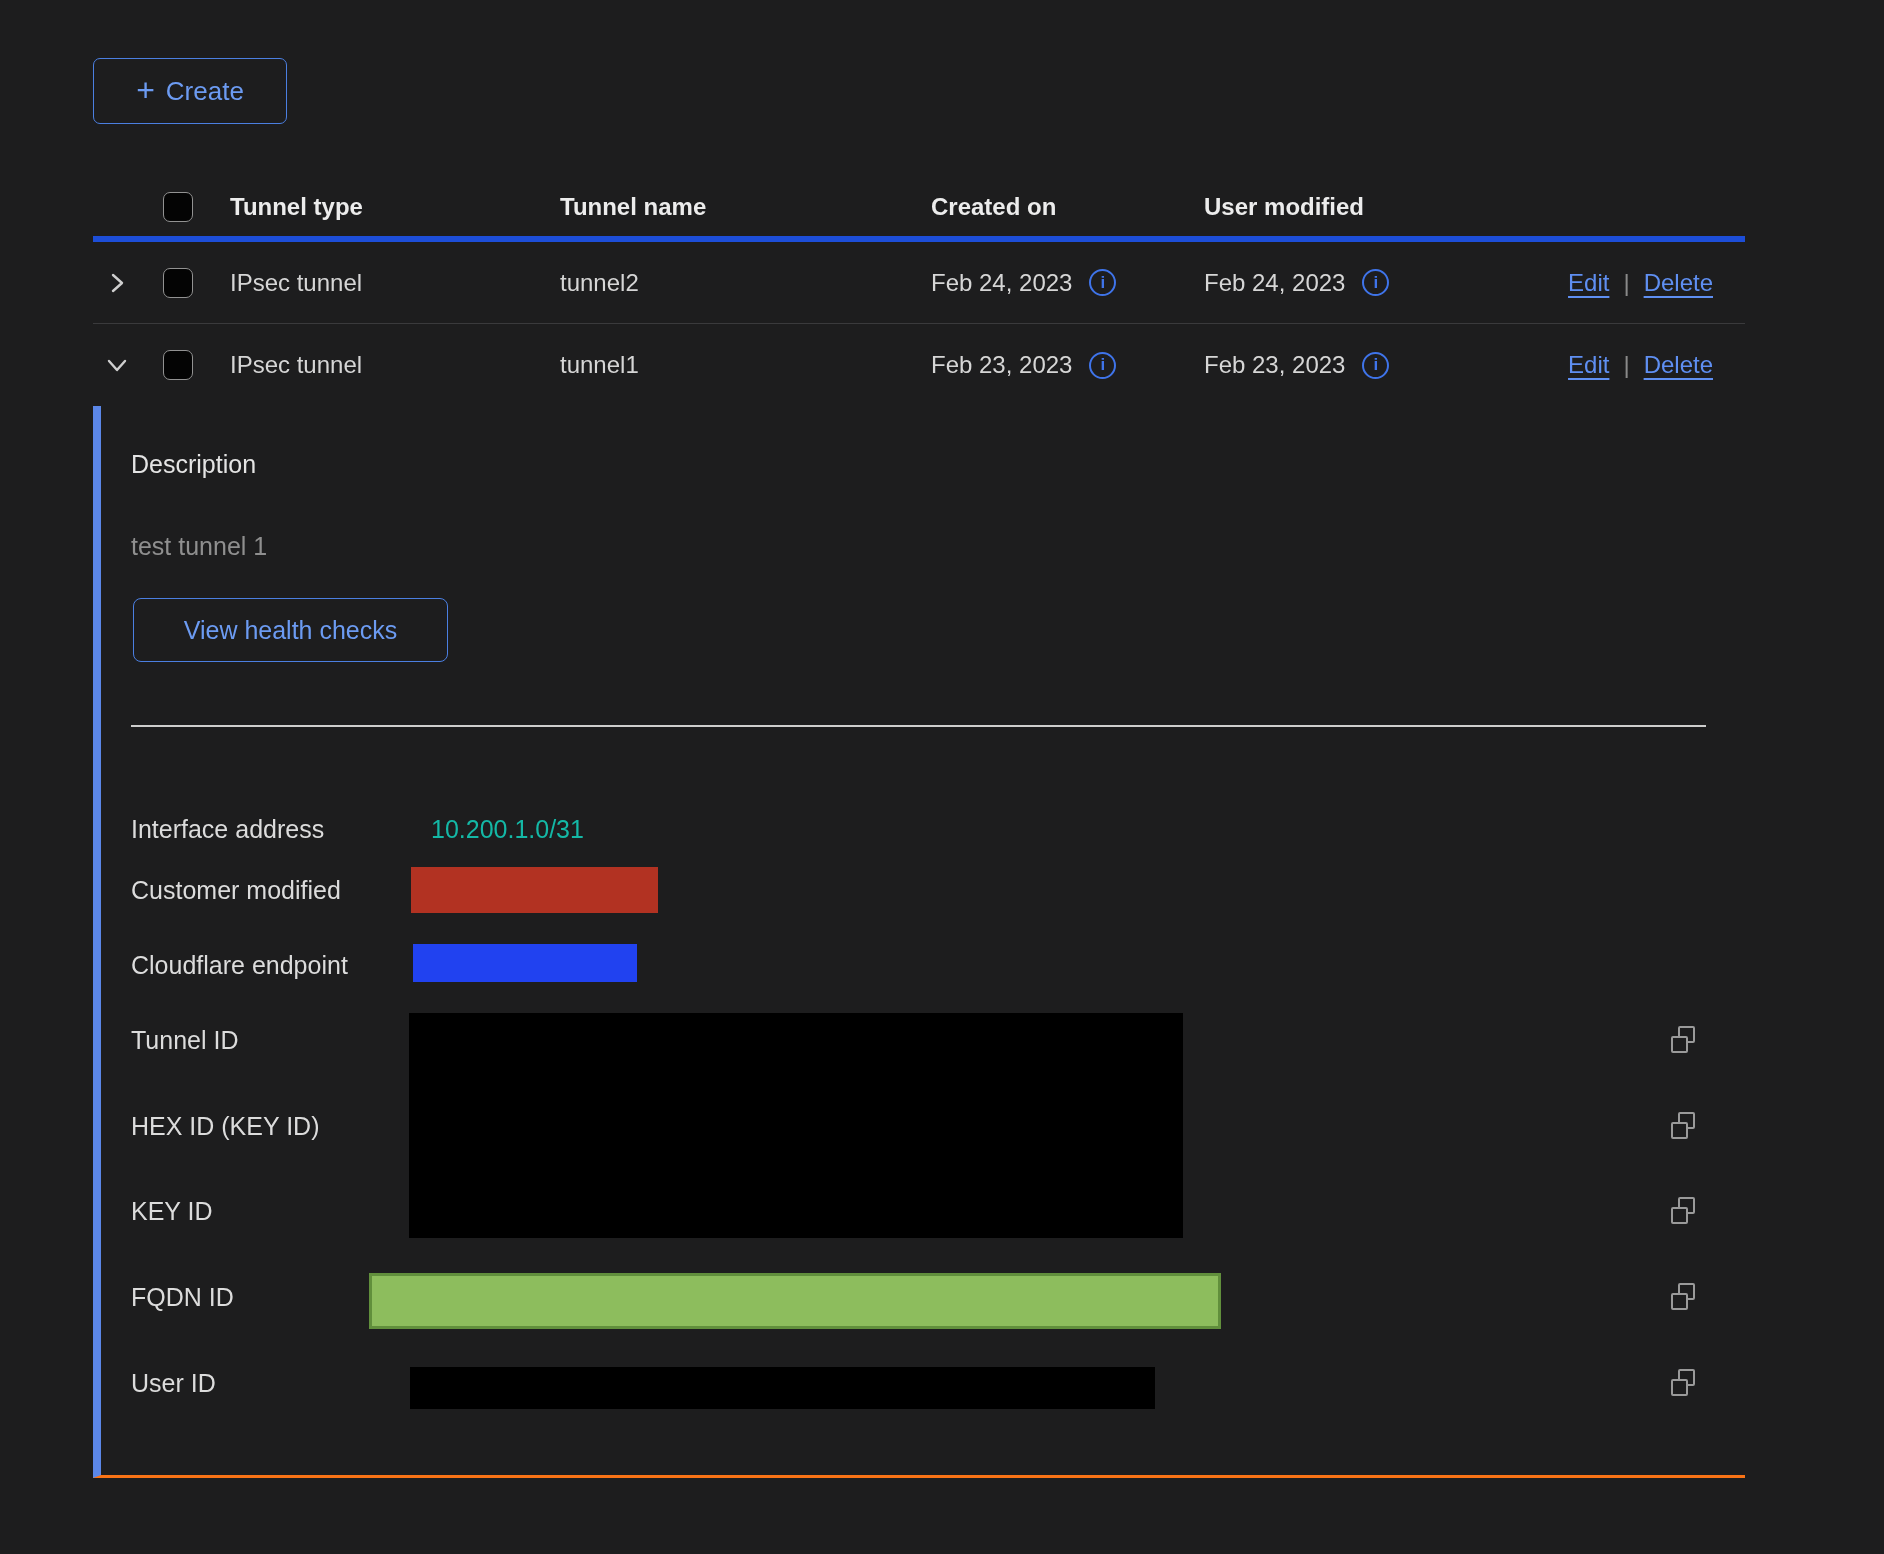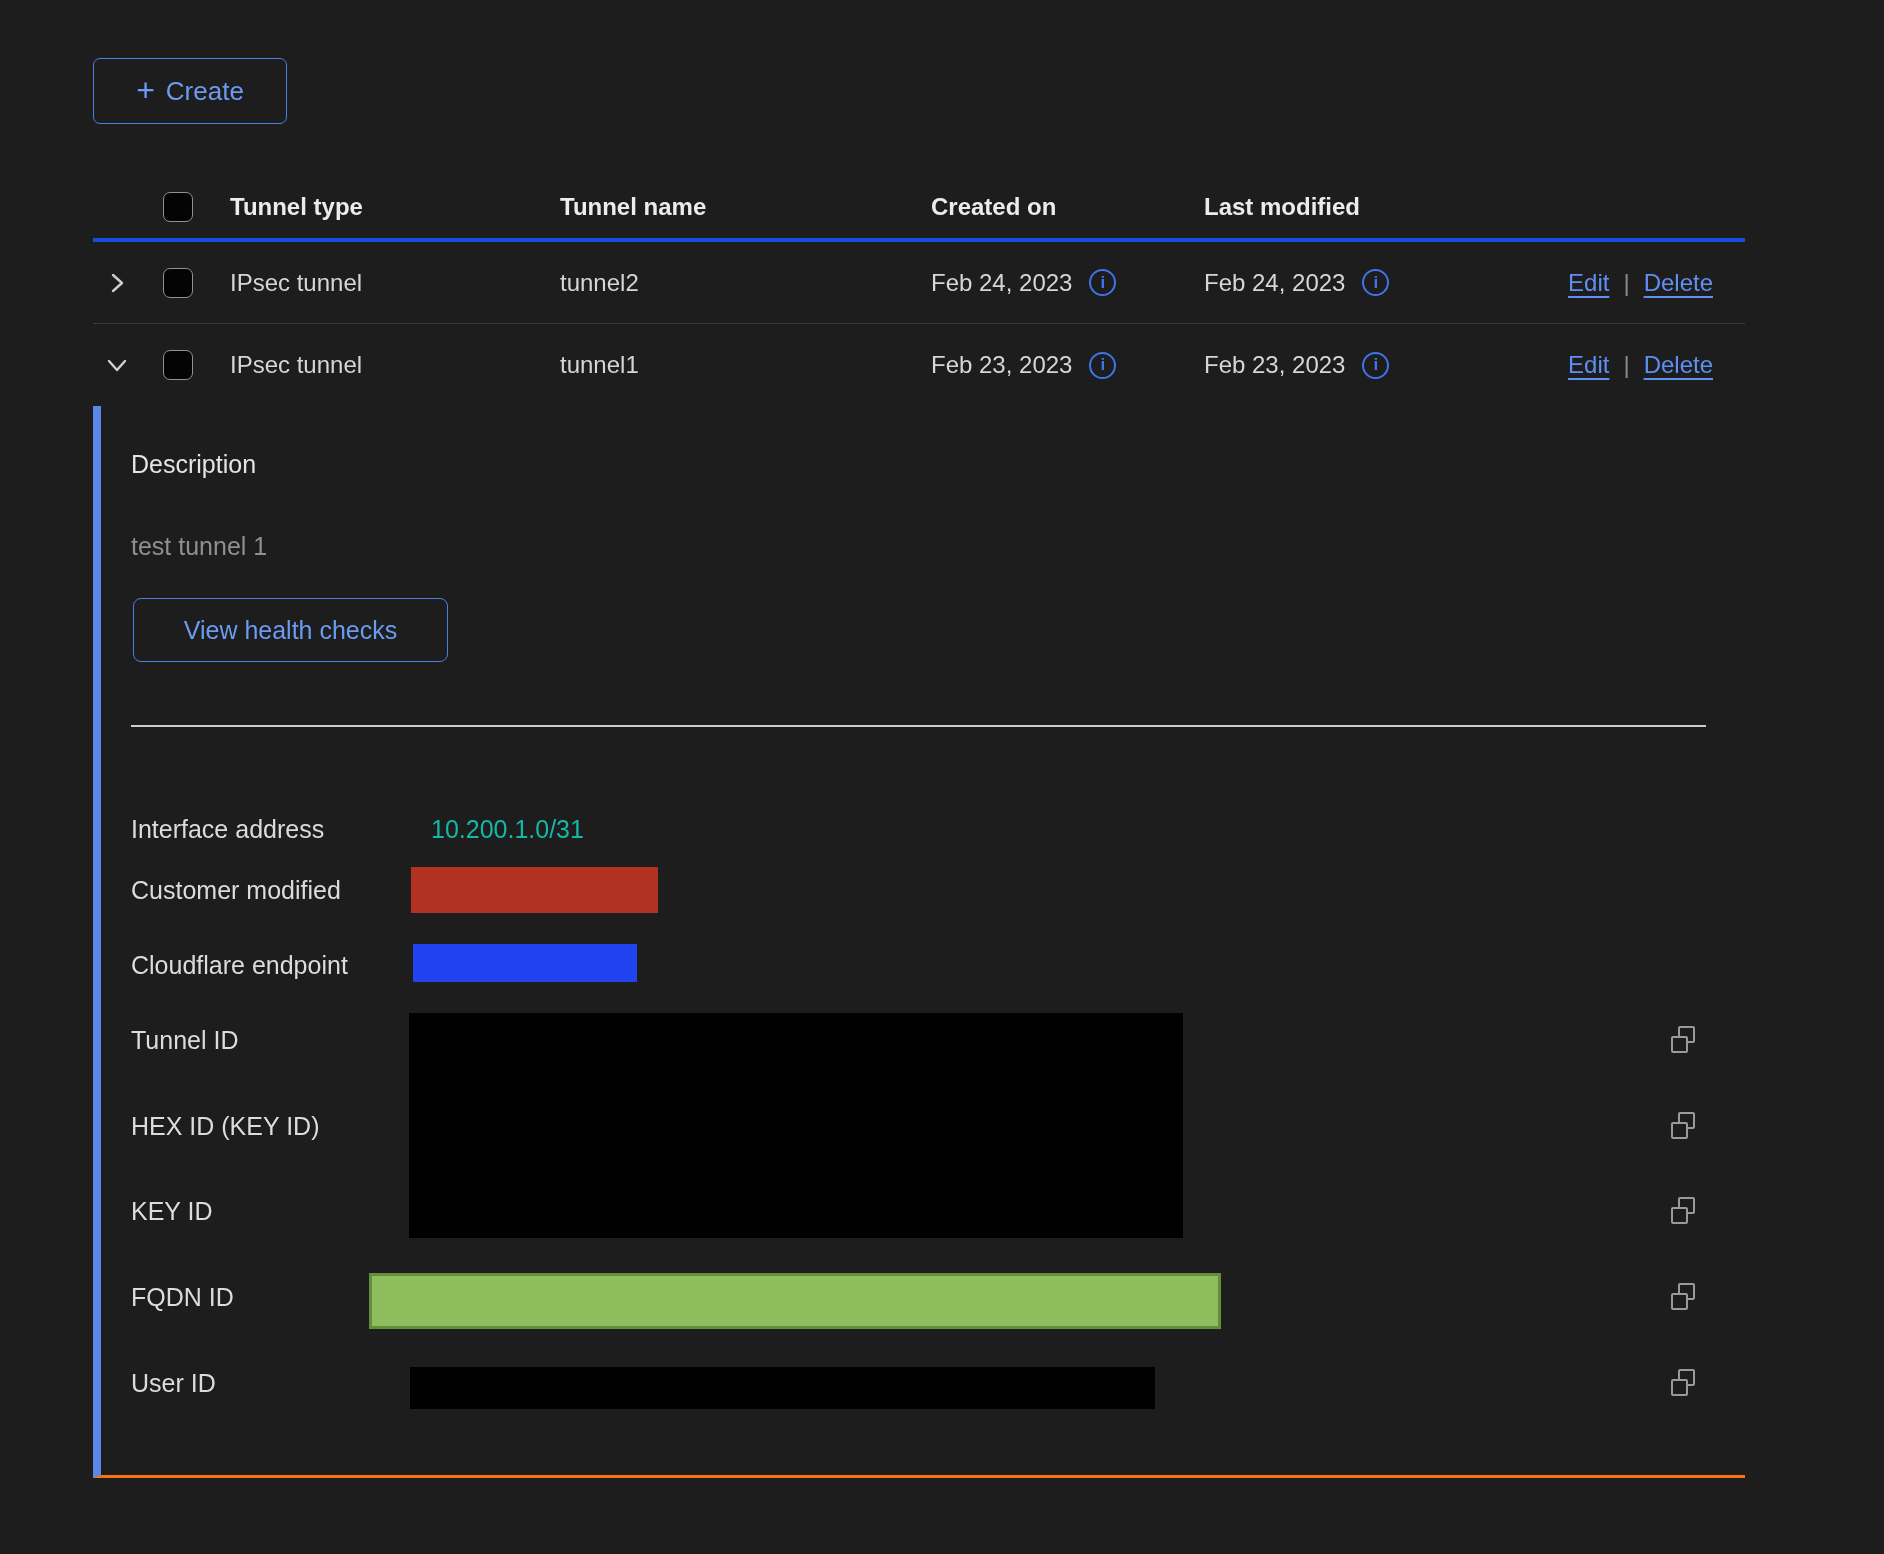--- a/index.html
+++ b/index.html
@@ -12,21 +12,21 @@
   .create-btn {
     position:absolute; left:93px; top:58px; width:194px; height:66px;
     background:transparent; border:1px solid #4b7fe1; border-radius:7px;
     color:#6c9bf2; font-size:26px; font-family:inherit;
     display:flex; align-items:center; justify-content:center; gap:11px; cursor:pointer;
   }
   .create-btn .plus { font-size:32px; font-weight:300; line-height:1; margin-top:-3px; }
   
   .table { position:absolute; left:93px; top:192px; width:1652px; }
   .trow { display:flex; width:100%; }
-  .thead { height:50px; align-items:flex-start; border-bottom:4px solid #1d4ed8;
+  .thead { height:50px; align-items:flex-start; border-bottom:6px solid #1d4ed8;
            font-weight:700; color:#ececec; font-size:24px; }
   .tbodyrow { height:82px; align-items:center; font-size:24px; color:#d6d6d6; }
   .row-sep { border-bottom:1px solid #3a3a3c; }
   .cell { display:flex; align-items:center; }
   .c-chev { width:57px; padding-left:10px; }
   .c-check { width:80px; padding-left:13px; }
   .c-type { width:330px; }
   .c-name { width:327px; }
   .c-created { width:273px; gap:17px;margin-left:44px; }
   .c-modified { width:282px; gap:17px; }
@@ -93,21 +93,21 @@
   <div class="table">
 
     <div class="trow thead">
       <div class="cell c-chev"></div>
       <div class="cell c-check">
         <span class="checkbox"></span>
       </div>
       <div class="cell c-type">Tunnel type</div>
       <div class="cell c-name">Tunnel name</div>
       <div class="cell c-created">Created on</div>
-      <div class="cell c-modified">Last modified</div>
+      <div class="cell c-modified">User modified</div>
       <div class="cell c-actions"></div>
     </div>
 
     <div class="trow tbodyrow row-sep">
       <div class="cell c-chev">
         <button class="chev-btn">
           <svg width="28" height="28" viewBox="0 0 28 28">
               <path d="M10 6 L19 14 L10 22"></path>
             </svg>
         </button>

